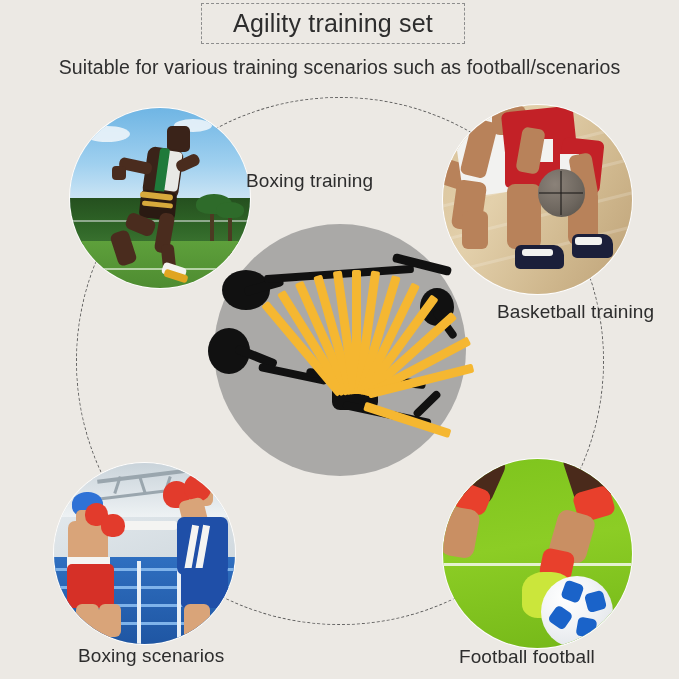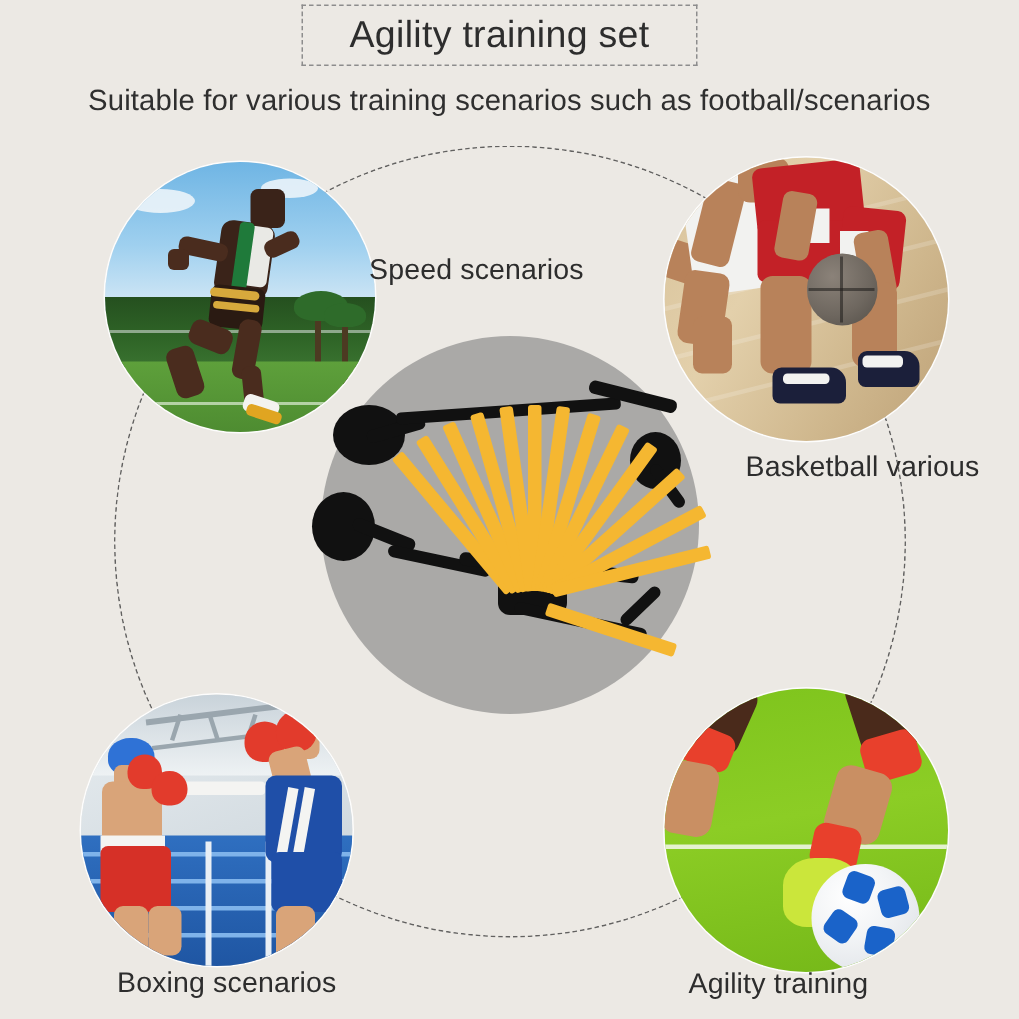--- a/index.html
+++ b/index.html
@@ -203,21 +203,21 @@
         <div class="rn skin" style="left:40%;top:56%;width:13%;height:26%;border-radius:6px;transform:rotate(10deg);"></div>
         <div class="rn skin" style="left:44%;top:76%;width:11%;height:18%;border-radius:5px;transform:rotate(-6deg);"></div>
         <div class="rn" style="left:44%;top:90%;width:20%;height:8%;background:#f3f3ef;border-radius:4px;transform:rotate(18deg);"></div>
         <div class="rn" style="left:46%;top:94%;width:20%;height:5%;background:#e0a521;border-radius:3px;transform:rotate(18deg);"></div>
 
         <div class="rn skin" style="left:14%;top:58%;width:24%;height:11%;border-radius:6px;transform:rotate(22deg);"></div>
         <div class="rn skin" style="left:4%;top:68%;width:16%;height:22%;border-radius:6px;transform:rotate(-18deg);"></div>
       </div>
     </div>
   </div>
-  <div class="label" id="label-speed">Speed scenarios</div>
+  <div class="label" id="label-speed">Boxing training</div>
 
   <div class="bubble" id="bubble-basket">
     <div class="scene">
       <div class="court"></div>
       <div class="court-streak" style="top:22%;"></div>
       <div class="court-streak" style="top:40%;"></div>
       <div class="court-streak" style="top:58%;"></div>
       <div class="court-streak" style="top:76%;"></div>
 
       <div>
@@ -247,21 +247,21 @@
         <div class="bb-shoe" style="left:68%;top:68%;width:22%;height:13%;"></div>
         <div class="bb-white" style="left:70%;top:70%;width:14%;height:4%;border-radius:3px;"></div>
       </div>
 
       <div class="basketball" style="left:50%;top:34%;width:25%;height:25%;">
         <div class="bb-seam" style="left:48%;top:4%;width:2px;height:92%;"></div>
         <div class="bb-seam" style="left:4%;top:48%;width:92%;height:2px;"></div>
       </div>
     </div>
   </div>
-  <div class="label" id="label-basket">Basketball various</div>
+  <div class="label" id="label-basket">Basketball training</div>
 
   <div class="bubble" id="bubble-boxing">
     <div class="scene">
       <div class="gym-wall"></div>
       <div class="gym-ceiling"></div>
       <div class="truss" style="left:24%;top:6%;width:52%;height:4px;transform:rotate(-7deg);"></div>
       <div class="truss" style="left:26%;top:16%;width:48%;height:3px;transform:rotate(-7deg);"></div>
       <div class="truss" style="left:34%;top:7%;width:3px;height:10%;transform:rotate(18deg);"></div>
       <div class="truss" style="left:48%;top:7%;width:3px;height:10%;transform:rotate(-18deg);"></div>
       <div class="truss" style="left:62%;top:7%;width:3px;height:10%;transform:rotate(18deg);"></div>
@@ -318,21 +318,21 @@
       <div class="fb-boot" style="left:42%;top:60%;width:28%;height:24%;"></div>
 
       <div class="soccer-ball" style="left:52%;top:62%;width:38%;height:38%;">
         <div class="sb-patch" style="left:30%;top:8%;width:26%;height:26%;transform:rotate(20deg);"></div>
         <div class="sb-patch" style="left:62%;top:22%;width:26%;height:26%;transform:rotate(-15deg);"></div>
         <div class="sb-patch" style="left:14%;top:44%;width:26%;height:26%;transform:rotate(35deg);"></div>
         <div class="sb-patch" style="left:50%;top:58%;width:26%;height:26%;transform:rotate(10deg);"></div>
       </div>
     </div>
   </div>
-  <div class="label" id="label-football">Agility training</div>
+  <div class="label" id="label-football">Football football</div>
 
   <div id="center-product">
     <div class="gray-disc"></div>
 
     <div class="strap strap-r" style="left:8px;top:46px;width:48px;height:40px;"></div>
     <div class="strap strap-r" style="left:-6px;top:104px;width:42px;height:46px;"></div>
     <div class="strap" style="left:30px;top:58px;width:40px;height:9px;transform:rotate(-16deg);border-radius:4px;"></div>
     <div class="strap" style="left:20px;top:128px;width:44px;height:9px;transform:rotate(22deg);border-radius:4px;"></div>
     <div class="strap" style="left:44px;top:146px;width:70px;height:8px;transform:rotate(12deg);border-radius:4px;"></div>
     <div class="strap" style="left:50px;top:46px;width:150px;height:8px;transform:rotate(-4deg);border-radius:3px;"></div>

